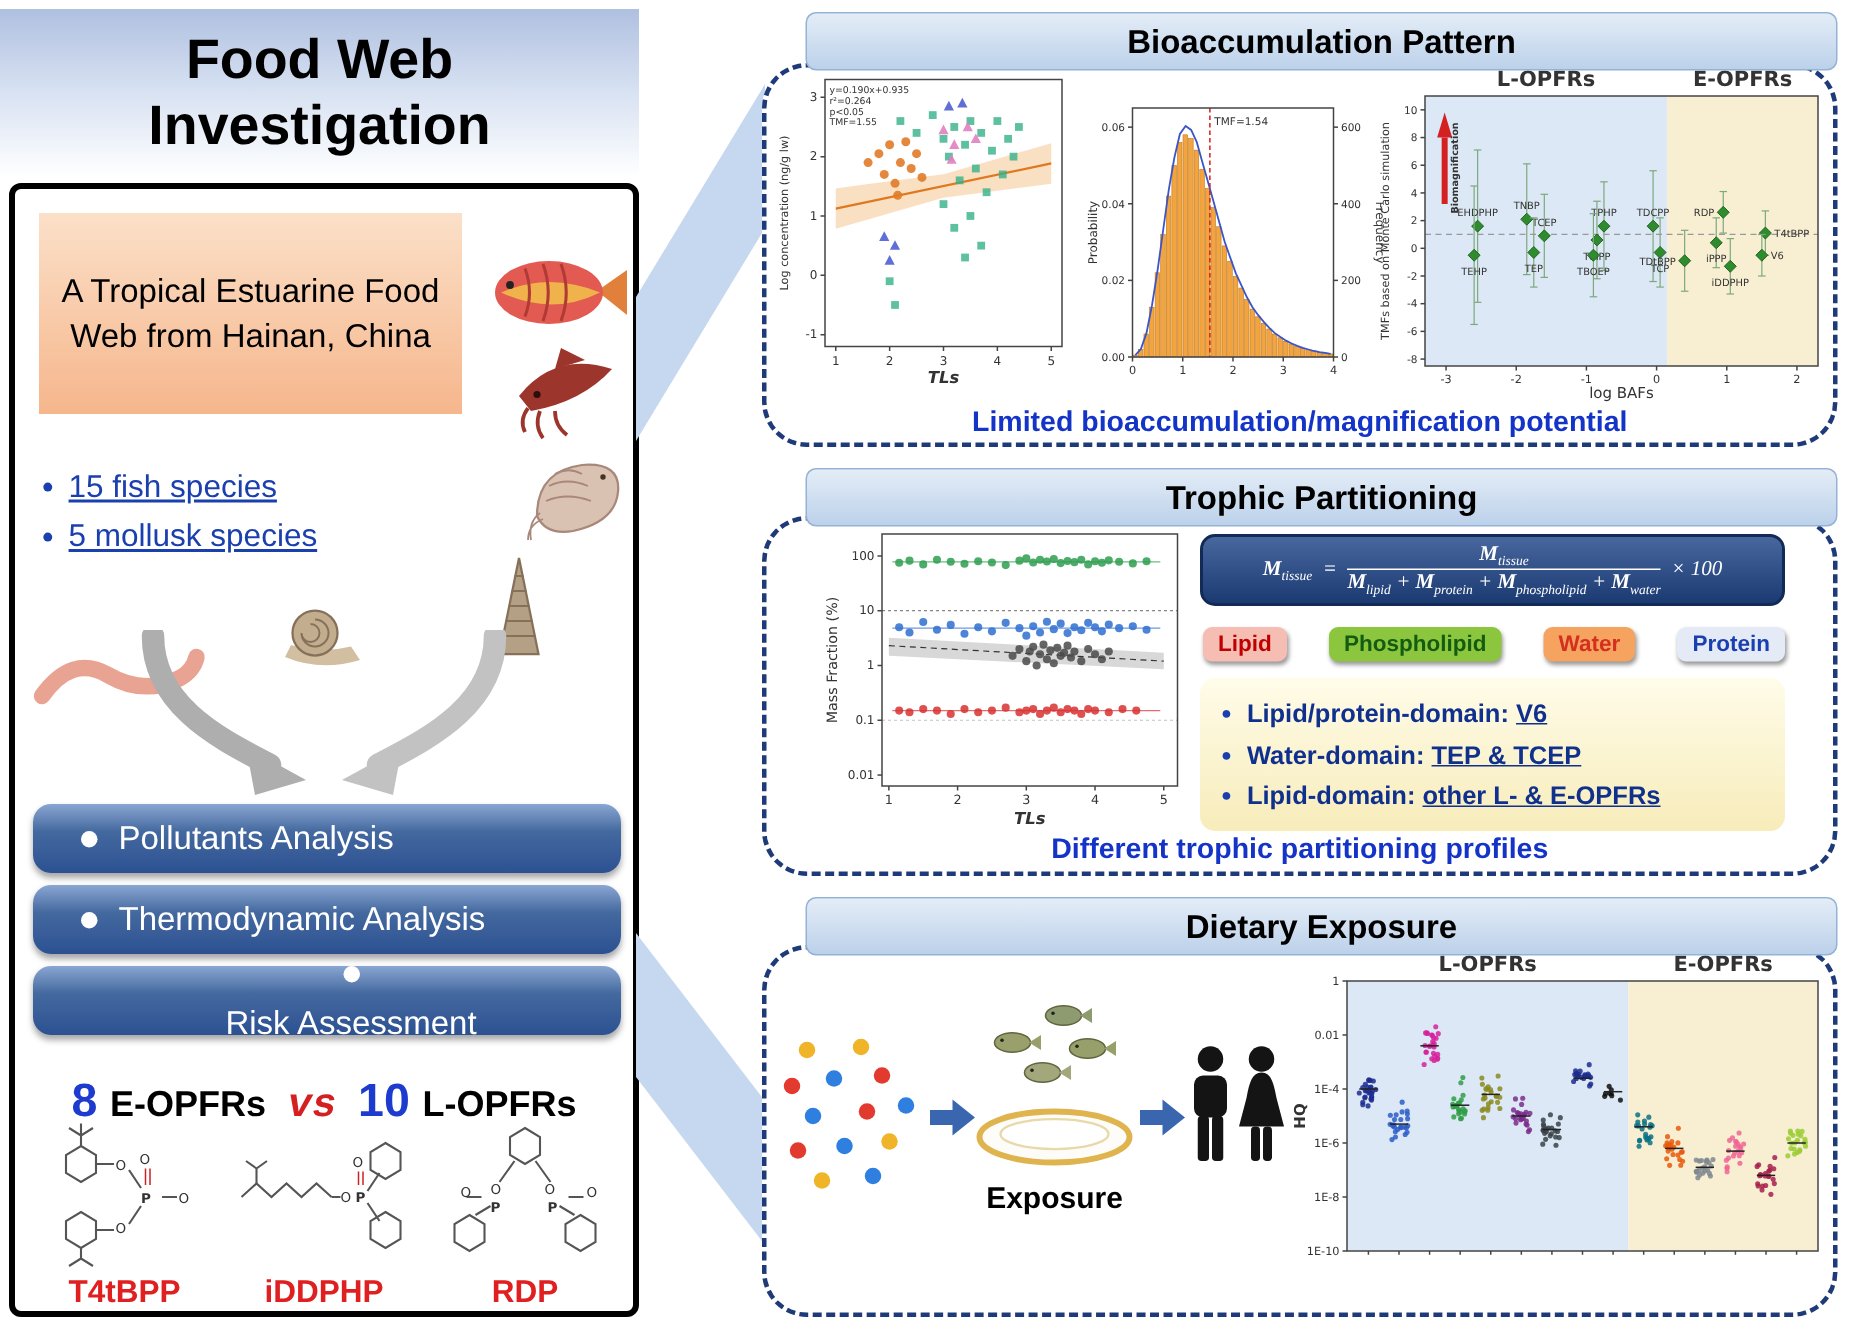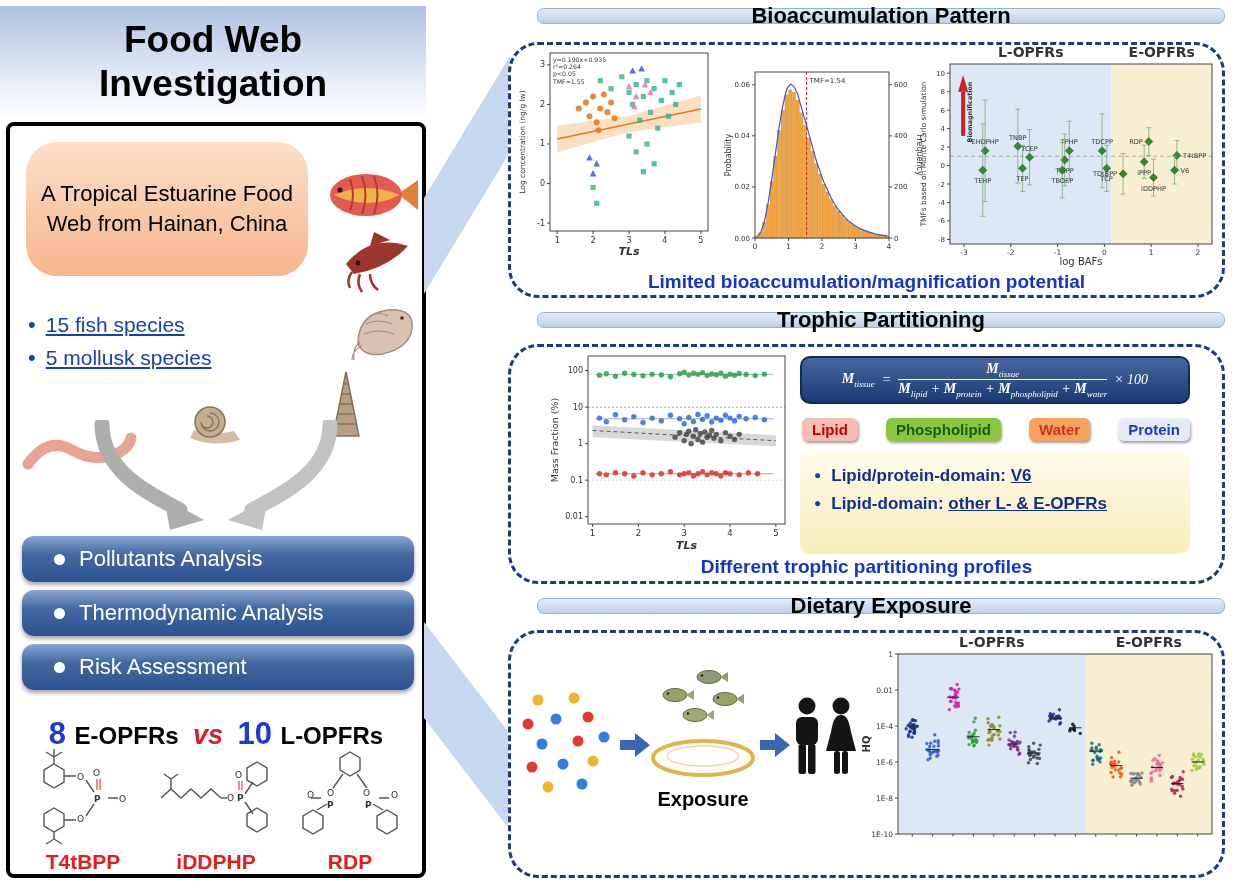--- a/index.html
+++ b/index.html
@@ -3,45 +3,45 @@
 <meta charset="utf-8">
 <style>
 *{box-sizing:border-box;margin:0;padding:0;}
 body{font-family:"Liberation Sans",sans-serif;background:#fff;}
 .canvas{position:relative;width:1233px;height:886px;background:#fff;overflow:hidden;}
 .abs{position:absolute;}
 svg text{font-family:"DejaVu Sans",sans-serif;fill:#333;}
 .left-title-band{left:0;top:6px;width:426px;height:112px;background:linear-gradient(180deg,#afc0e0 0%,#d8e2f2 50%,#ffffff 100%);display:flex;align-items:center;justify-content:center;}
 .left-title{width:310px;text-align:center;font-size:37px;font-weight:bold;color:#000;line-height:1.2;}
 .left-box{left:6px;top:122px;width:420px;height:756px;border:4px solid #000;border-radius:8px;background:#fff;}
-.intro-box{left:16px;top:16px;width:282px;height:134px;background:linear-gradient(180deg,#fbe0c8 0%,#f6b68c 100%);display:flex;align-items:center;justify-content:center;text-align:center;font-size:22px;line-height:1.35;color:#000;padding:6px;border-radius:31px;}
+.intro-box{left:16px;top:16px;width:282px;height:134px;background:linear-gradient(180deg,#fbe0c8 0%,#f6b68c 100%);display:flex;align-items:center;justify-content:center;text-align:center;font-size:22px;line-height:1.35;color:#000;padding:6px;}
 .creatures{left:0;top:18px;}
 .species-list{left:10px;top:182px;width:310px;}
 .species-item{font-size:21px;color:#1a3fae;height:33px;display:flex;align-items:center;}
 .species-item::before{content:"•";margin:0 10px 0 8px;font-size:22px;}
 .sp-text{text-decoration:underline;}
 .funnel{left:8px;top:294px;}
 .analysis-bar{left:12px;width:392px;height:46px;border-radius:12px;background:linear-gradient(180deg,#8aa6d2 0%,#44699f 40%,#2c5192 100%);color:#fff;display:flex;align-items:center;gap:14px;padding-left:32px;font-size:22px;box-shadow:0 3px 4px rgba(0,0,0,.35);}
-.bar1{top:410px;}.bar2{top:464px;text-align:right;}.bar3{top:518px;}
+.bar1{top:410px;}.bar2{top:464px;text-align:right;}.bar3{top:518px;flex-direction:column;}
 .bar-dot{width:11px;height:11px;border-radius:50%;background:#fff;flex:0 0 auto;}
 .compare-row{left:0;top:590px;width:412px;text-align:center;white-space:nowrap;}
 .cnum{font-size:31px;font-weight:bold;color:#1d3bce;}
 .clabel{font-size:24px;font-weight:bold;color:#000;margin-left:4px;}
-.cvs{font-size:27px;font-weight:bold;font-style:italic;color:#d42020;margin:0 10px;}
+.cvs{font-size:27px;font-weight:bold;font-style:italic;color:#d42020;margin:0 10px;font-family:Liberation Mono, monospace;}
 .struct{top:620px;width:118px;height:100px;}
 .s1{left:14px;}.s2{left:147px;}.s3{left:281px;}
 .struct-label{top:724px;width:118px;text-align:center;font-size:21px;font-weight:bold;color:#e02020;}
 .sl1{left:14px;}.sl2{left:147px;}.sl3{left:281px;}
 .chev-top{left:424px;top:48px;}
 .chev-bot{left:424px;top:582px;}
 .dash-box{left:508px;width:717px;border:3px dashed #1e3a78;border-radius:30px;background:#fff;}
 .box1{top:42px;height:256px;}
 .box2{top:344px;height:240px;}
 .box3{top:630px;height:248px;}
-.panel-header{left:537px;width:688px;height:16px;background:linear-gradient(180deg,#e4edf7 0%,#bcd1ea 100%);border:1px solid #93b2d6;border-radius:7px;display:flex;align-items:center;justify-content:center;font-size:22px;font-weight:bold;color:#000;z-index:3;}
+.panel-header{left:537px;width:688px;height:39px;background:linear-gradient(180deg,#e4edf7 0%,#bcd1ea 100%);border:1px solid #93b2d6;border-radius:7px;display:flex;align-items:center;justify-content:center;font-size:22px;font-weight:bold;color:#000;z-index:3;}
 .h1{top:8px;}.h2{top:312px;}.h3{top:598px;}
 .caption{left:508px;width:717px;text-align:center;font-size:19px;font-weight:bold;color:#1434c8;z-index:3;}
 .c1{top:271px;}.c2{top:556px;}.c3{top:852px;margin-top:47px;}
 #bio-scatter-svg{left:516px;top:47px;}
 #bio-hist-svg{left:722px;top:62px;}
 #tmf-svg{left:918px;top:44px;}
 #mass-svg{left:548px;top:350px;}
 .formula-box{left:800px;top:356px;width:390px;height:48px;background:linear-gradient(180deg,#48679f 0%,#1b3a72 100%);border:2px solid #122b56;border-radius:10px;color:#fff;display:flex;align-items:center;justify-content:center;gap:7px;font-family:"Liberation Serif",serif;font-style:italic;font-size:14px;z-index:2;}
 .frac{display:inline-flex;flex-direction:column;align-items:center;line-height:1.15;}
 .frac .den{border-top:1.4px solid #fff;padding-top:1px;}
@@ -636,20 +636,21 @@
 
   <div class="abs comp-row">
     <span class="comp comp-lipid">Lipid</span>
     <span class="comp comp-phos">Phospholipid</span>
     <span class="comp comp-water">Water</span>
     <span class="comp comp-protein">Protein</span>
   </div>
 
   <div class="abs bullets-box">
     <div class="bullet-item"><span class="blabel">Lipid/protein-domain:</span> <span class="bvalue">V6</span></div>
+    <div class="bullet-item"><span class="blabel">Water-domain:</span> <span class="bvalue">TEP &amp; TCEP</span></div>
     <div class="bullet-item"><span class="blabel">Lipid-domain:</span> <span class="bvalue">other L- &amp; E-OPFRs</span></div>
   </div>
   <div class="abs caption c2">Different trophic partitioning profiles</div>
 
   <svg id="dots-svg" class="abs" width="100" height="112" viewBox="0 0 100 112">
       <circle cx="22" cy="12" r="5.5" fill="#f0b429"></circle>
       <circle cx="58" cy="10" r="5.5" fill="#f0b429"></circle>
       <circle cx="12" cy="36" r="5.5" fill="#e23a2e"></circle>
       <circle cx="40" cy="31" r="5.5" fill="#2f7fe0"></circle>
       <circle cx="72" cy="29" r="5.5" fill="#e23a2e"></circle>

